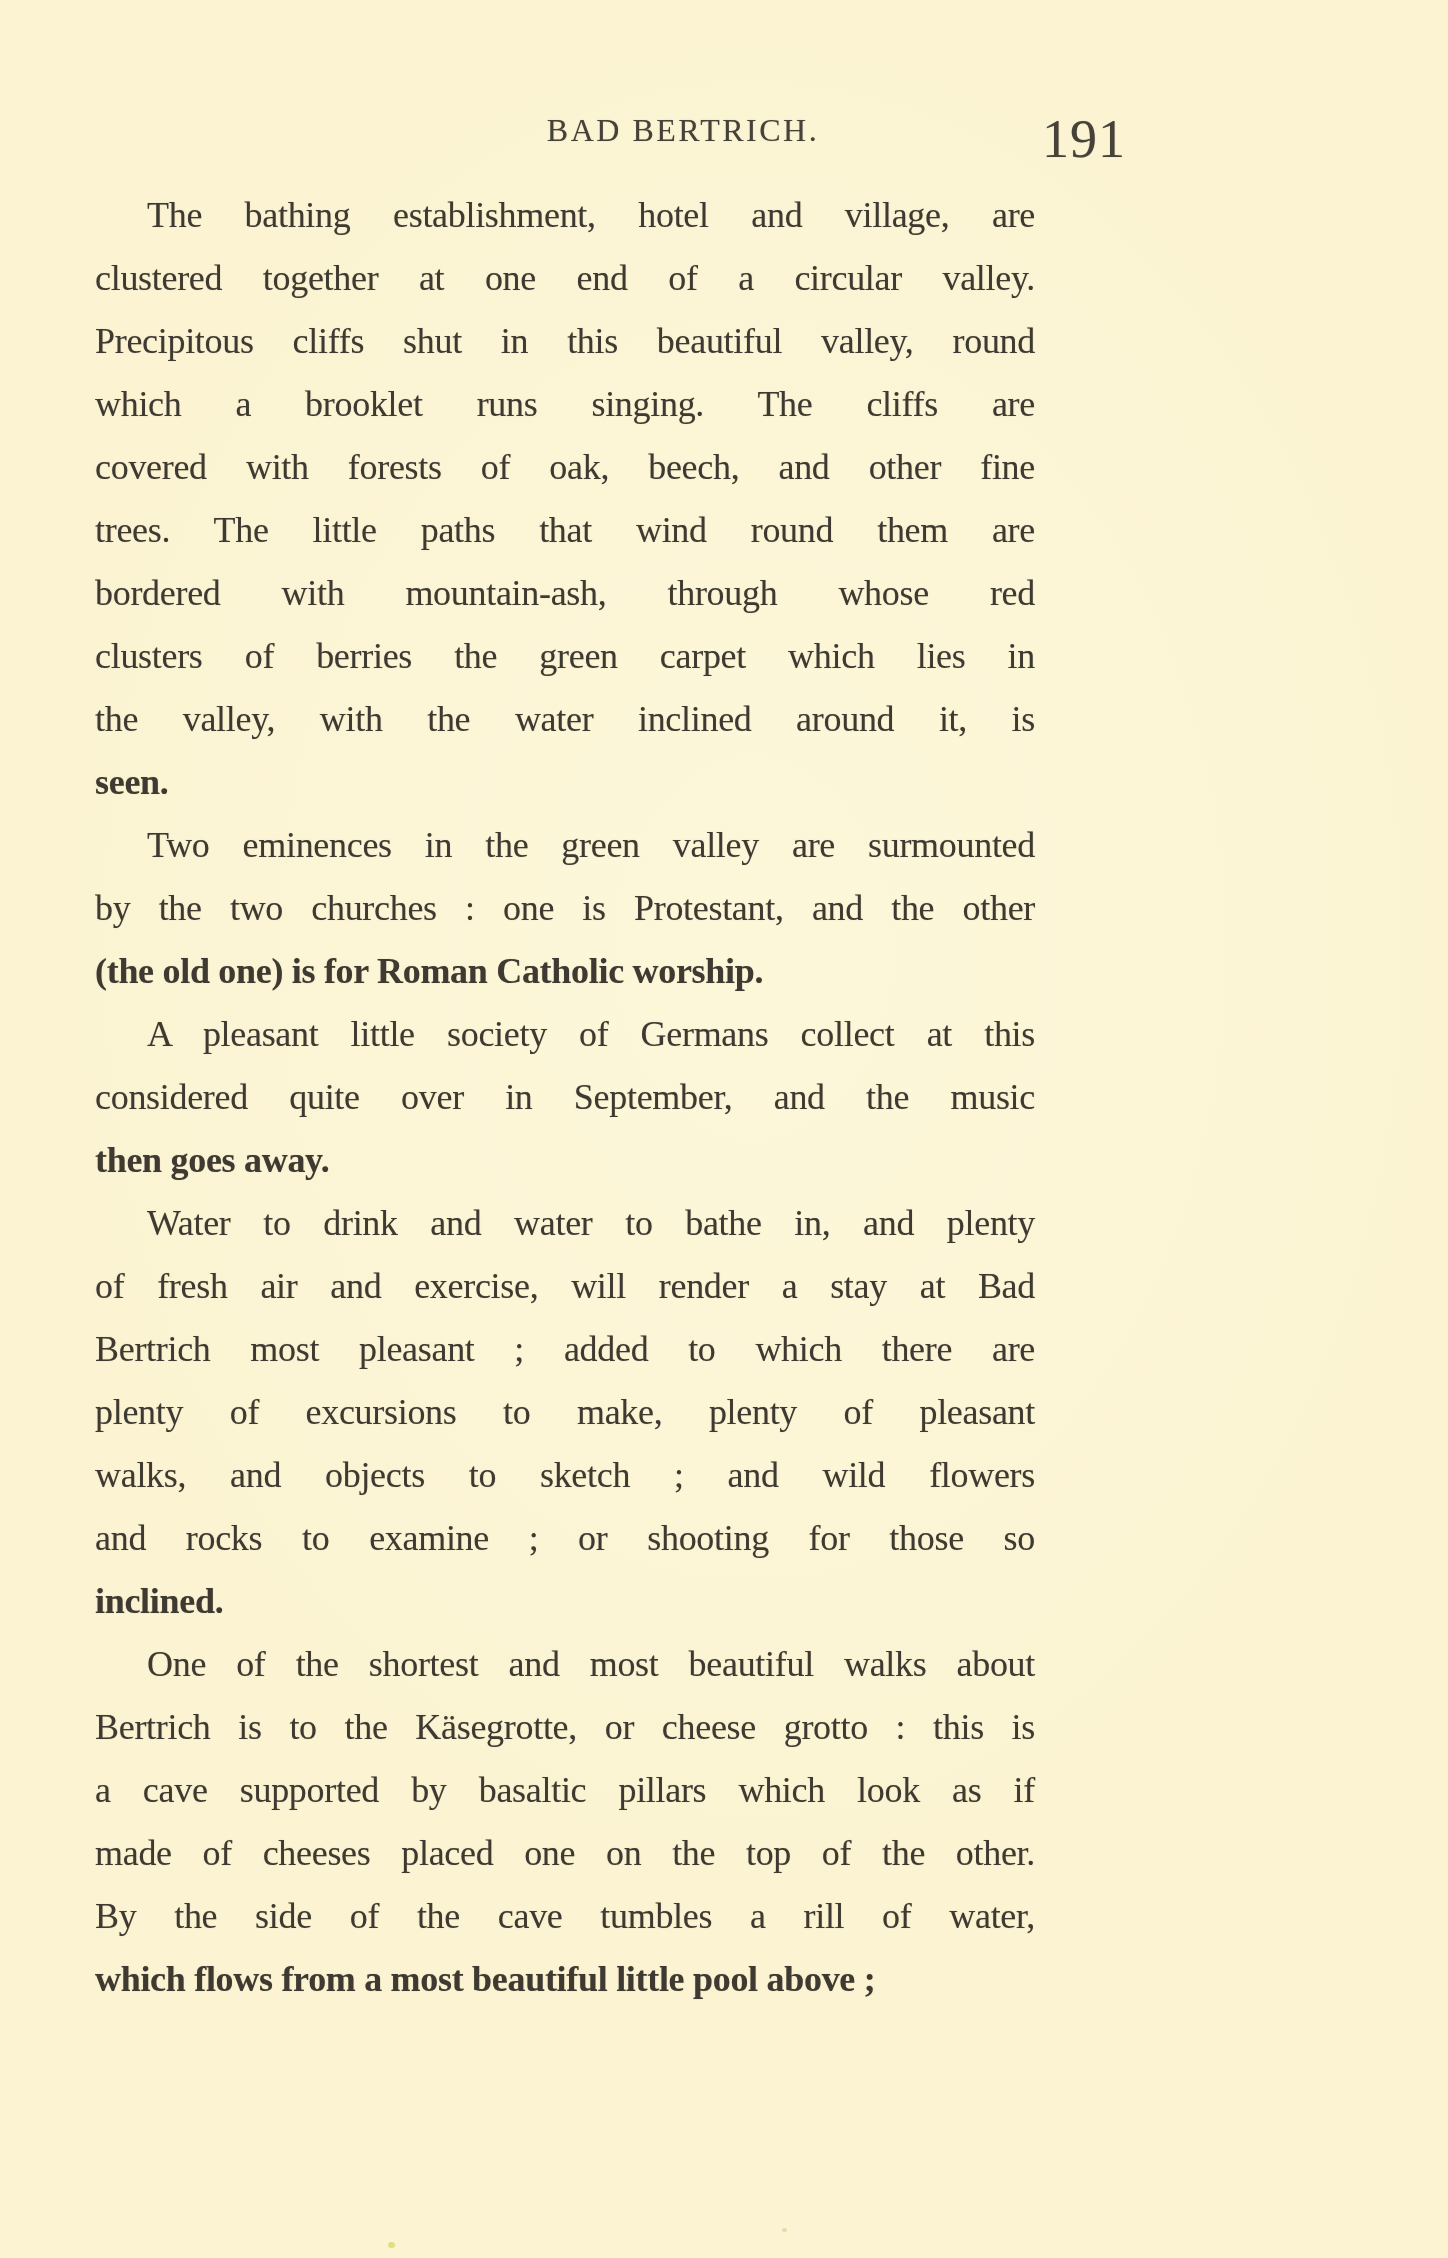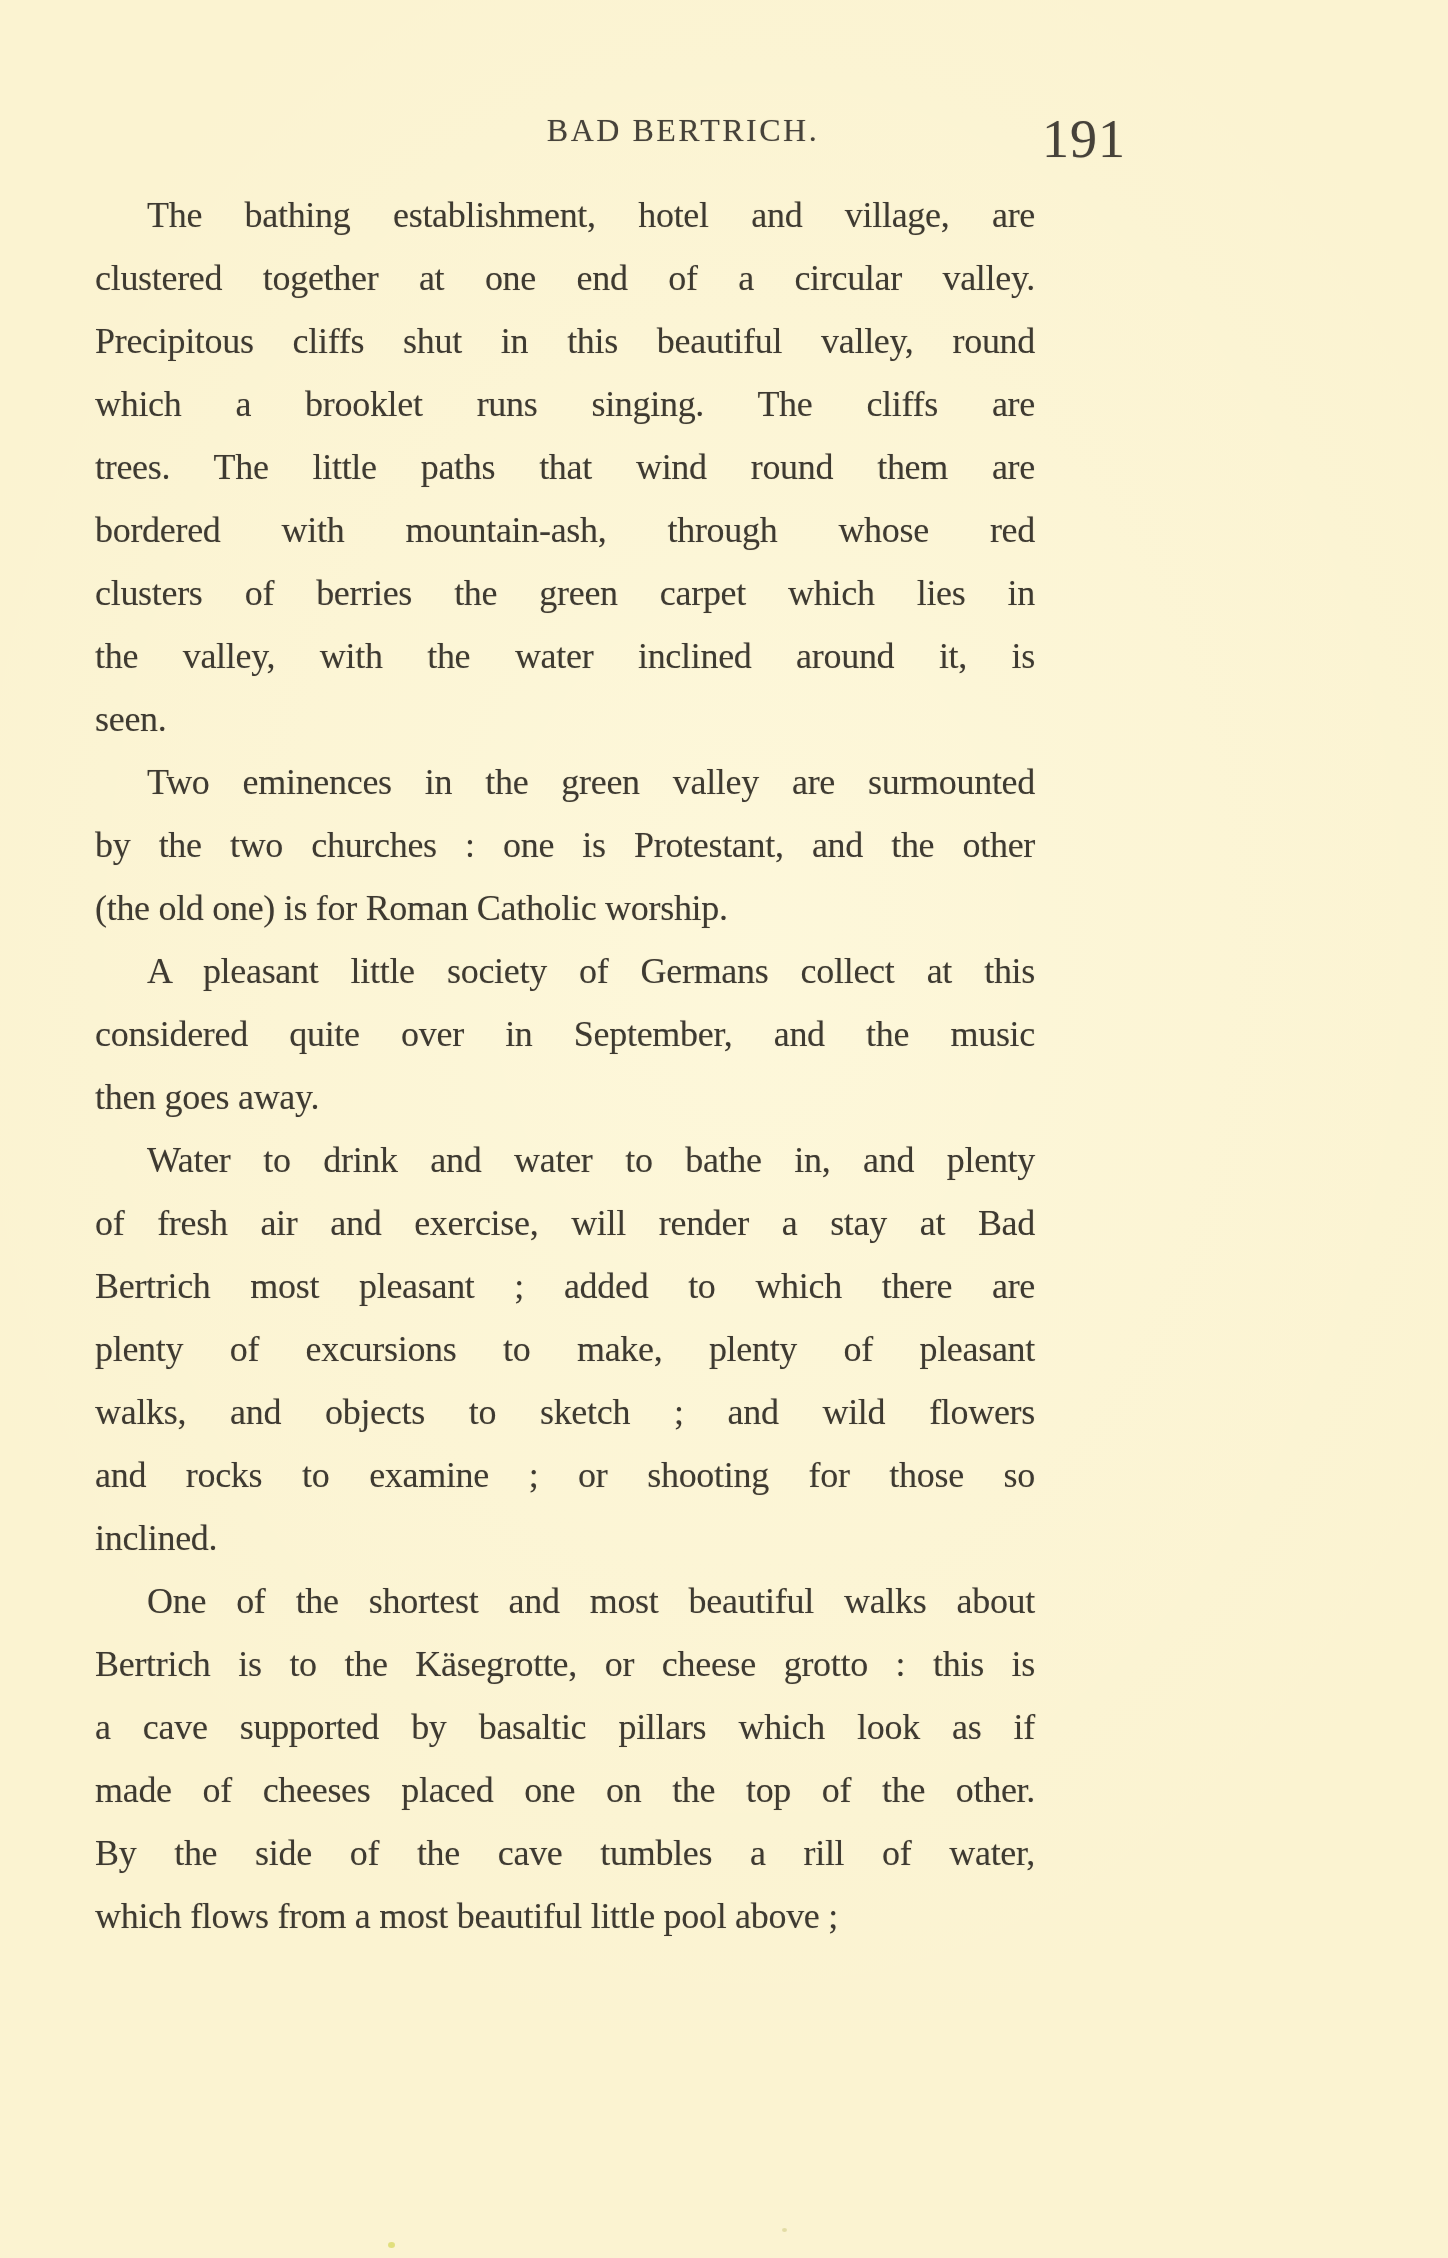--- a/index.html
+++ b/index.html
@@ -51,21 +51,21 @@
   .paragraph { margin: 0; }
   .line {
     height: 63px;
     line-height: 63px;
     text-align: justify;
     text-align-last: justify;
     overflow: visible;
     white-space: normal;
   }
   .line.first { padding-left: 52px; }
-  .line.last { text-align-last: left; }
+  .line.last { text-align-last: left; font-weight: bold; }
   .speck {
     position: absolute;
     border-radius: 50%;
   }
   .speck-1 {
     left: 388px; top: 2242px;
     width: 7px; height: 6px;
     background: rgba(214,214,90,0.7);
   }
   .speck-2 {
@@ -79,20 +79,21 @@
 
 <div class="page">
   <div class="running-head">BAD BERTRICH.</div>
   <div class="page-number">191</div>
   <div class="text-block">
       <div class="paragraph">
         <div class="line first">The bathing establishment, hotel and village, are</div>
         <div class="line">clustered together at one end of a circular valley.</div>
         <div class="line">Precipitous cliffs shut in this beautiful valley, round</div>
         <div class="line">which a brooklet runs singing. The cliffs are</div>
+        <div class="line">covered with forests of oak, beech, and other fine</div>
         <div class="line">trees. The little paths that wind round them are</div>
         <div class="line">bordered with mountain-ash, through whose red</div>
         <div class="line">clusters of berries the green carpet which lies in</div>
         <div class="line">the valley, with the water inclined around it, is</div>
         <div class="line last">seen.</div>
       </div>
       <div class="paragraph">
         <div class="line first">Two eminences in the green valley are surmounted</div>
         <div class="line">by the two churches : one is Protestant, and the other</div>
         <div class="line last">(the old one) is for Roman Catholic worship.</div>

